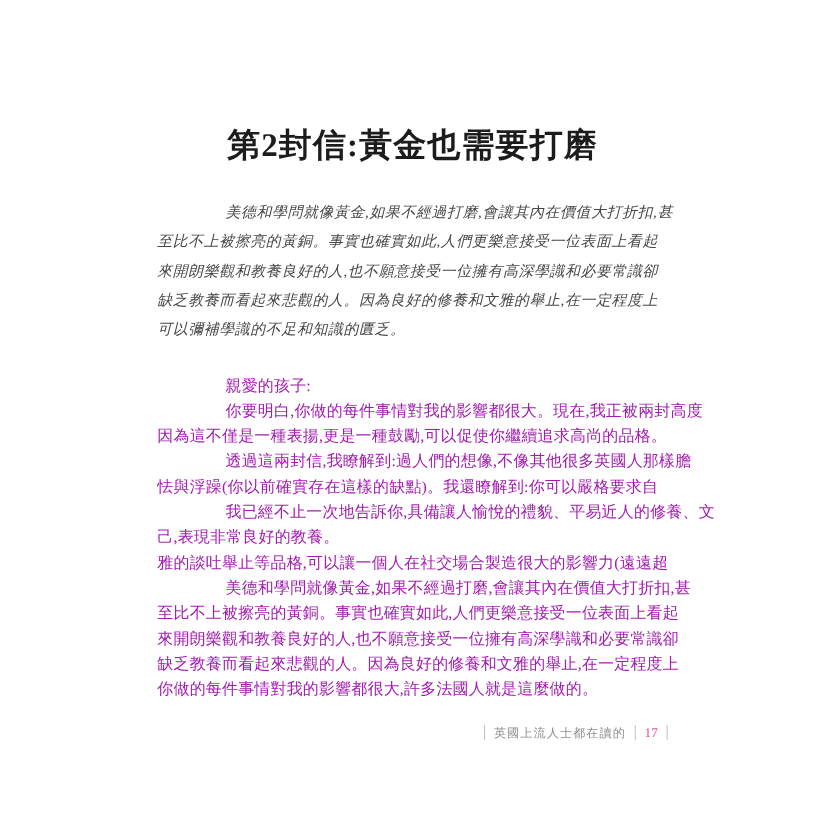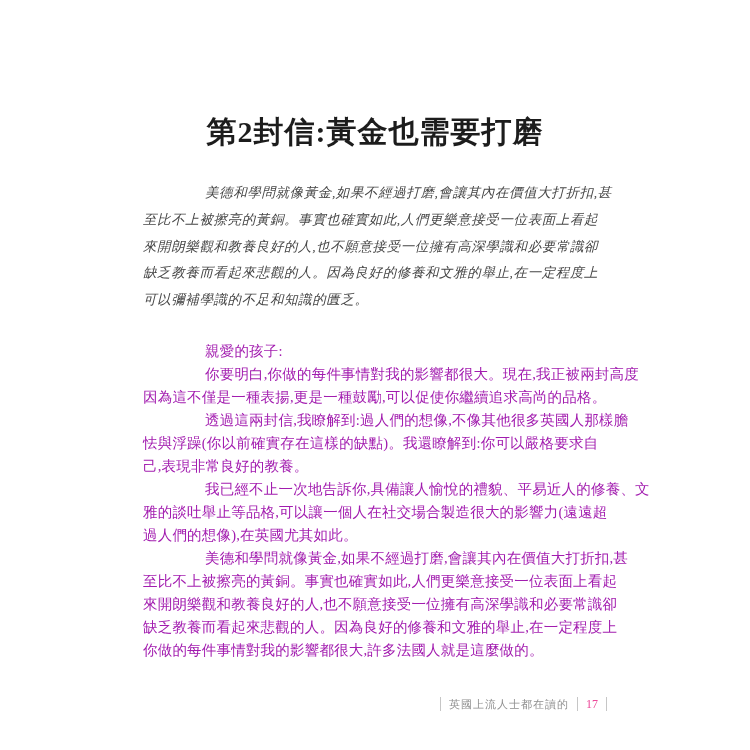--- a/index.html
+++ b/index.html
@@ -44,21 +44,21 @@
     letter-spacing: 0.2px;
     margin-top: 32px;
   }
   .body-text .line {
     height: 23px; line-height: 23px;
     white-space: nowrap;
   }
   .indent { padding-left: 62px; }
   .footer {
     position: absolute;
-    top: 697px; right: 143px;
+    top: 659px; right: 143px;
     display: flex;
     font-size: 11px;
     color: #8f8f8f;
     letter-spacing: 1px;
   }
   .fbar {
     width: 1px; height: 14px;
     background: #c6c6c6;
     margin: 0 8px;
   }
@@ -84,24 +84,23 @@
     <div class="line">缺乏教養而看起來悲觀的人。因為良好的修養和文雅的舉止,在一定程度上</div>
     <div class="line">可以彌補學識的不足和知識的匱乏。</div>
   </div>
 
   <div class="body-text">
     <div class="line indent">親愛的孩子:</div>
     <div class="line indent">你要明白,你做的每件事情對我的影響都很大。現在,我正被兩封高度</div>
     <div class="line">因為這不僅是一種表揚,更是一種鼓勵,可以促使你繼續追求高尚的品格。</div>
     <div class="line indent">透過這兩封信,我瞭解到:過人們的想像,不像其他很多英國人那樣膽</div>
     <div class="line">怯與浮躁(你以前確實存在這樣的缺點)。我還瞭解到:你可以嚴格要求自</div>
+    <div class="line indent">我已經不止一次地告訴你,具備讓人愉悅的禮貌、平易近人的修養、文</div>
     <div class="line">己,表現非常良好的教養。</div>
-    <div class="line indent">我已經不止一次地告訴你,具備讓人愉悅的禮貌、平易近人的修養、文</div>
     <div class="line">雅的談吐舉止等品格,可以讓一個人在社交場合製造很大的影響力(遠遠超</div>
-    <div class="line">過人們的想像),在英國尤其如此。</div>
     <div class="line indent">美德和學問就像黃金,如果不經過打磨,會讓其內在價值大打折扣,甚</div>
     <div class="line">至比不上被擦亮的黃銅。事實也確實如此,人們更樂意接受一位表面上看起</div>
     <div class="line">來開朗樂觀和教養良好的人,也不願意接受一位擁有高深學識和必要常識卻</div>
     <div class="line">缺乏教養而看起來悲觀的人。因為良好的修養和文雅的舉止,在一定程度上</div>
     <div class="line">你做的每件事情對我的影響都很大,許多法國人就是這麼做的。</div>
   </div>
 
   <div class="footer">
     <span class="fbar"></span>
     <span>英國上流人士都在讀的</span>

